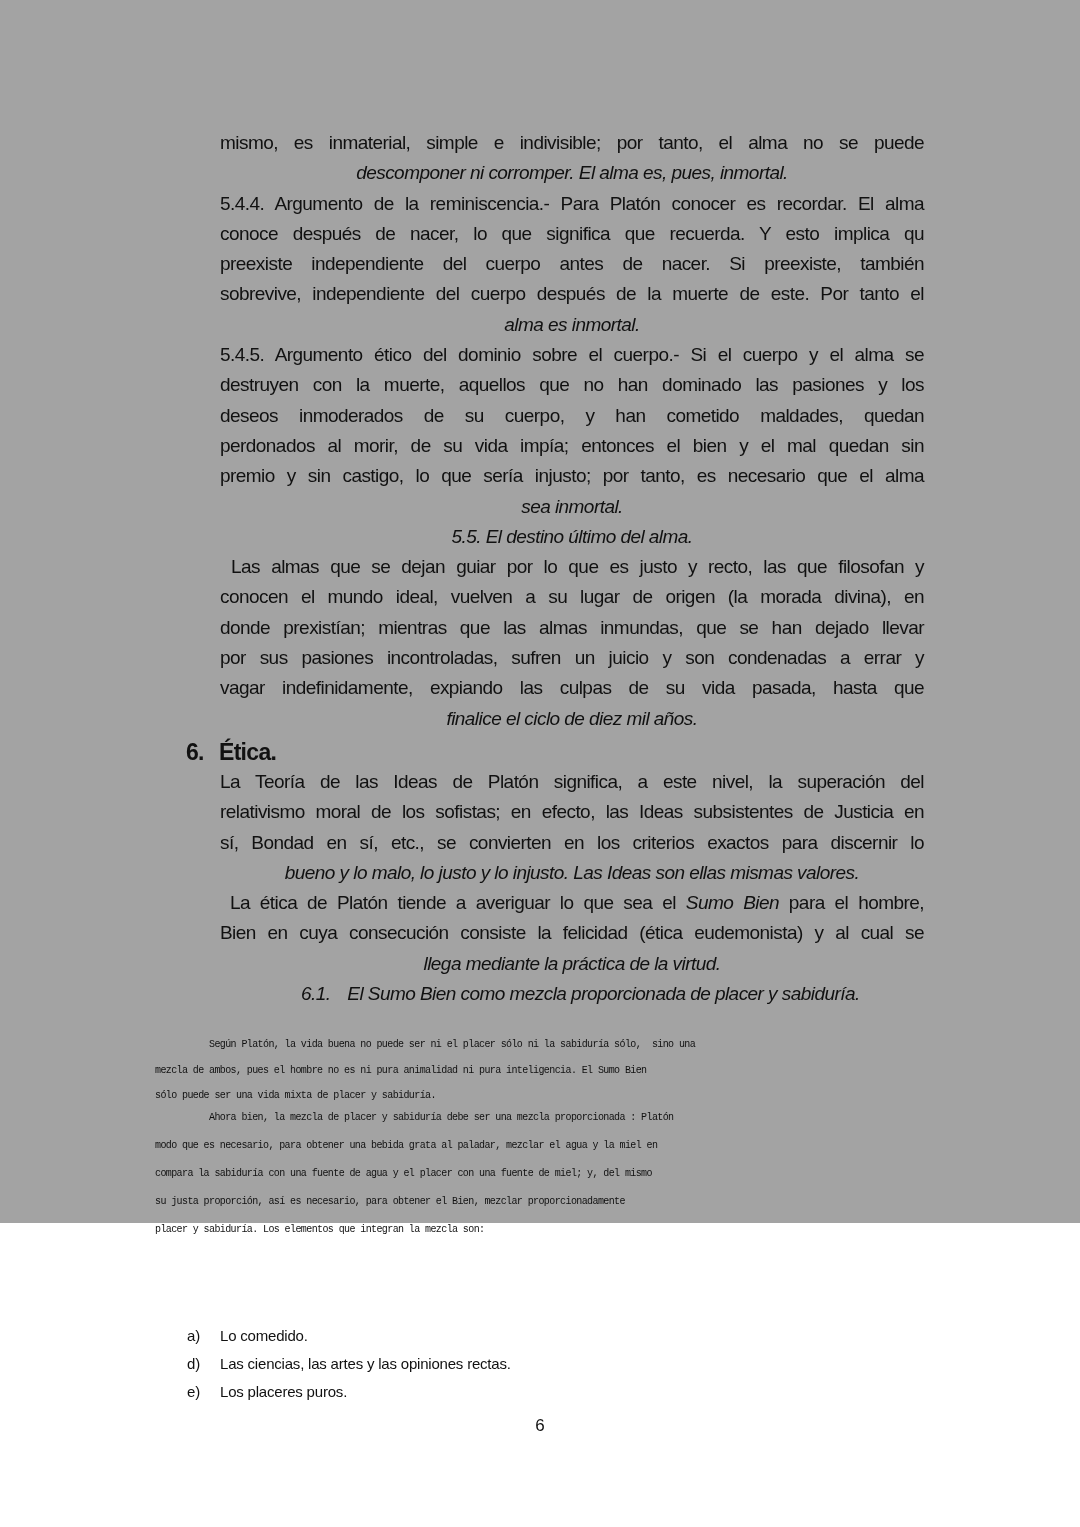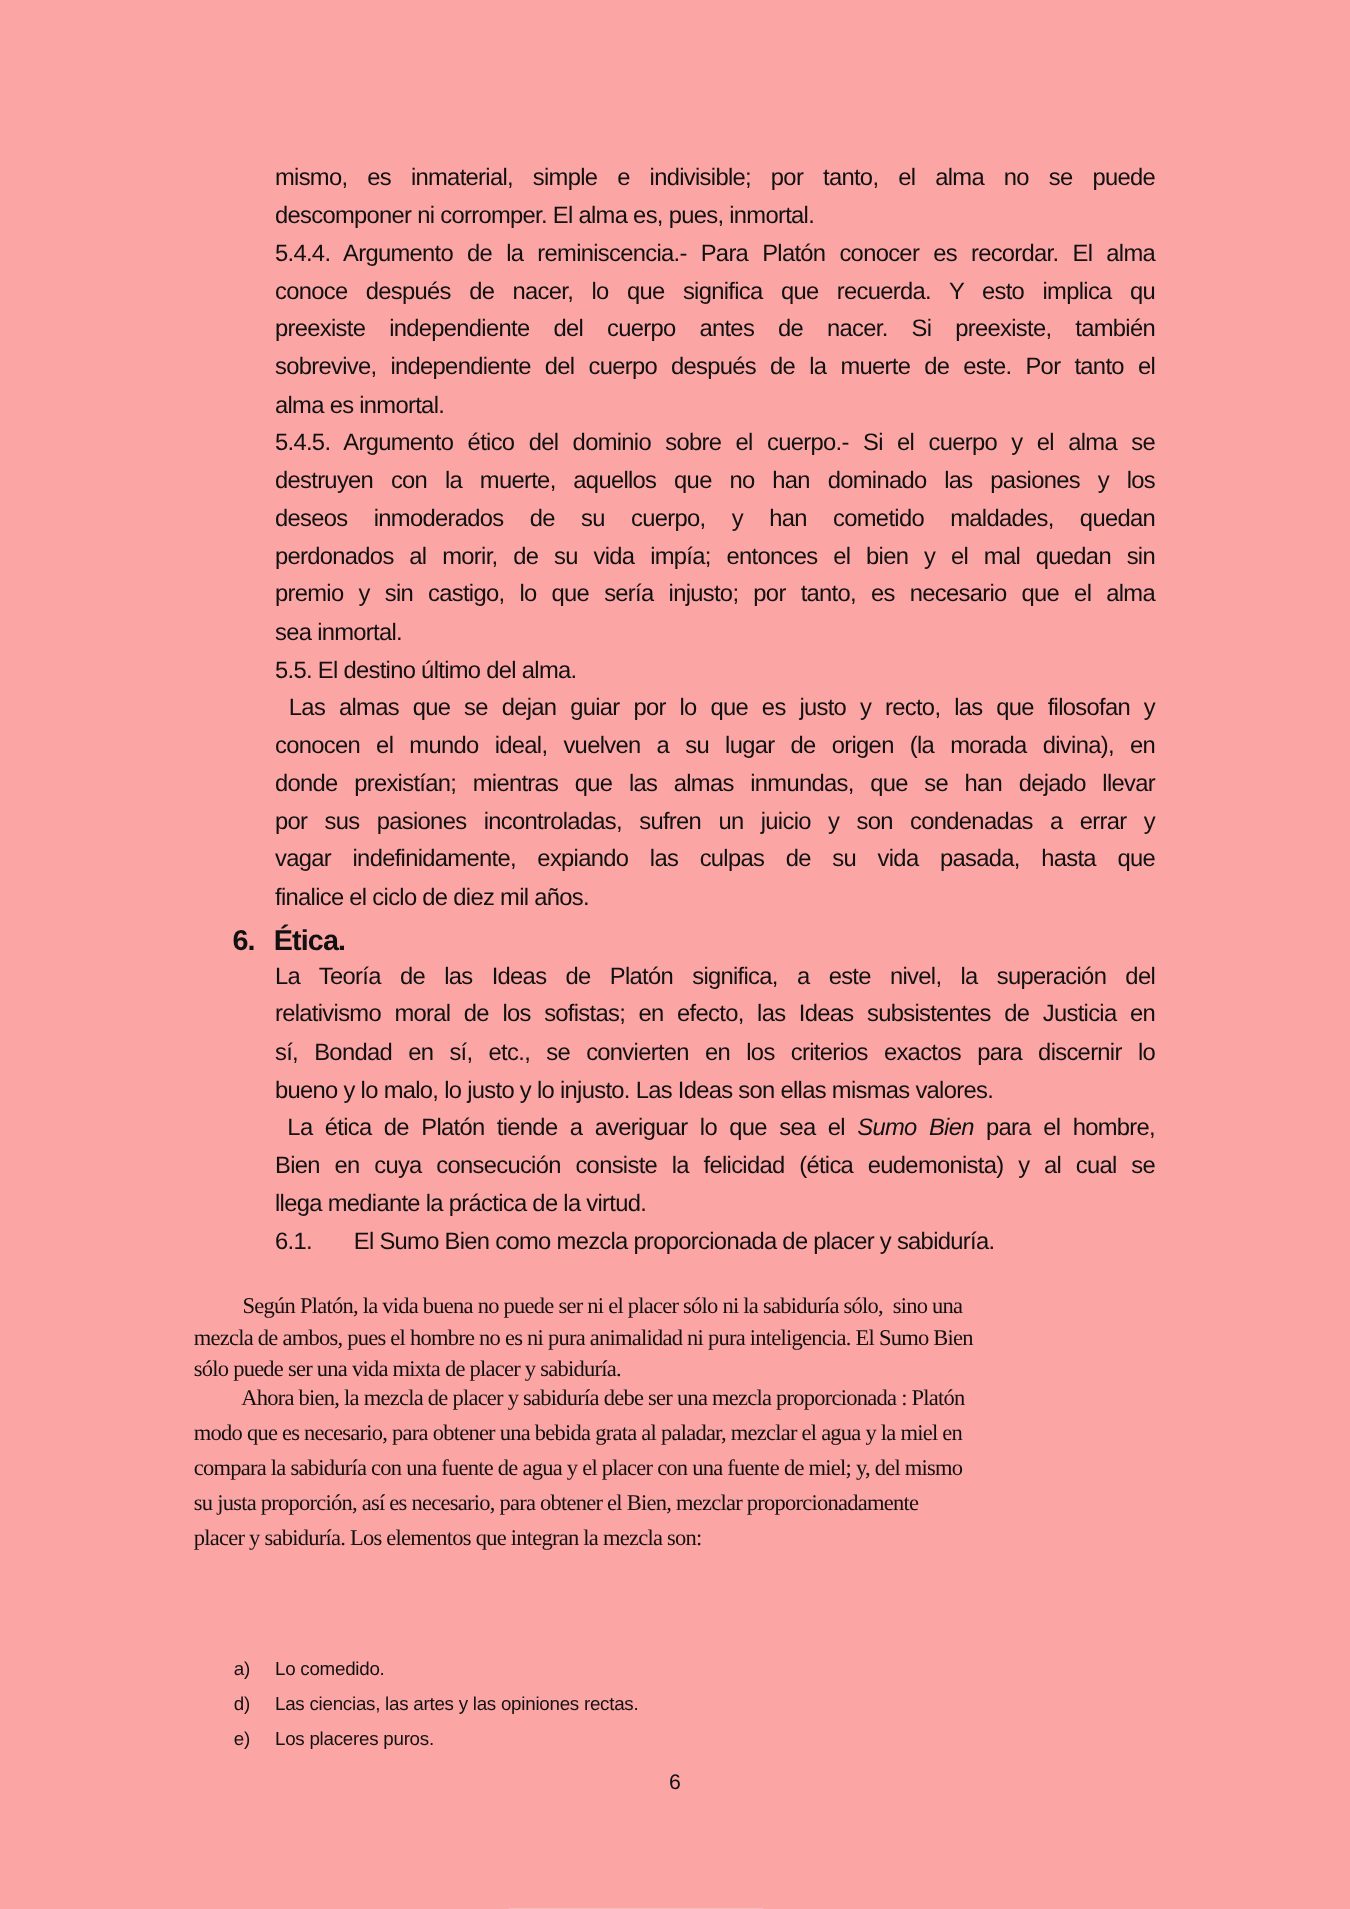--- a/index.html
+++ b/index.html
@@ -1,24 +1,24 @@
 <!DOCTYPE html>
 <html><head>
   <meta charset="utf-8">
   <style>
     html, body { margin: 0; padding: 0; background: #ffffff; }
     body { width: 1080px; height: 1527px; position: relative; overflow: hidden; color: #111111; }
-    .page { position: absolute; left: 0; top: 0; width: 1080px; height: 1527px; background: #fca5a5; }
+    .page { position: absolute; left: 0; top: 0; width: 1080px; height: 1223px; background: #a3a3a3; }
     .main { position: absolute; left: 220px; width: 704px; font-family: "Liberation Sans Narrow", "Liberation Sans", sans-serif; font-size: 19px; line-height: 30.3px; }
     .jl { display: block; text-align: justify; text-align-last: justify; white-space: nowrap; height: 30.3px; letter-spacing: -0.55px; word-spacing: 0px; }
-    .ll { display: block; text-align: left; white-space: nowrap; height: 30.3px; letter-spacing: -0.55px; }
+    .ll { display: block; text-align: center; white-space: nowrap; height: 30.3px; letter-spacing: -0.55px; font-style: italic; }
     .heading6 { position: absolute; left: 186px; top: 737px; font-family: "Liberation Sans", sans-serif; font-size: 23px; font-weight: bold; letter-spacing: -0.7px; line-height: 30px; }
     .heading6 .num { display: inline-block; width: 33px; }
     .sub61 .num { display: inline-block; width: 63px; }
-    .small { position: absolute; left: 155px; width: 760px; font-family: Liberation Serif, serif; font-size: 18px; letter-spacing: -0.6px; }
+    .small { position: absolute; left: 155px; width: 760px; font-family: Liberation Mono, monospace; font-size: 10px; letter-spacing: -0.6px; }
     .small .l { display: block; white-space: nowrap; }
     .list { position: absolute; left: 187px; top: 1322px; font-family: "Liberation Sans", sans-serif; font-size: 15px; line-height: 28px; letter-spacing: -0.2px; }
     .list .item { display: block; white-space: nowrap; }
     .list .marker { display: inline-block; width: 33px; }
     .pagenum { position: absolute; left: 0; width: 1080px; top: 1416px; text-align: center; font-family: "Liberation Sans", sans-serif; font-size: 17px; }
     i { font-style: italic; }
   </style>
 </head>
 <body>
 

